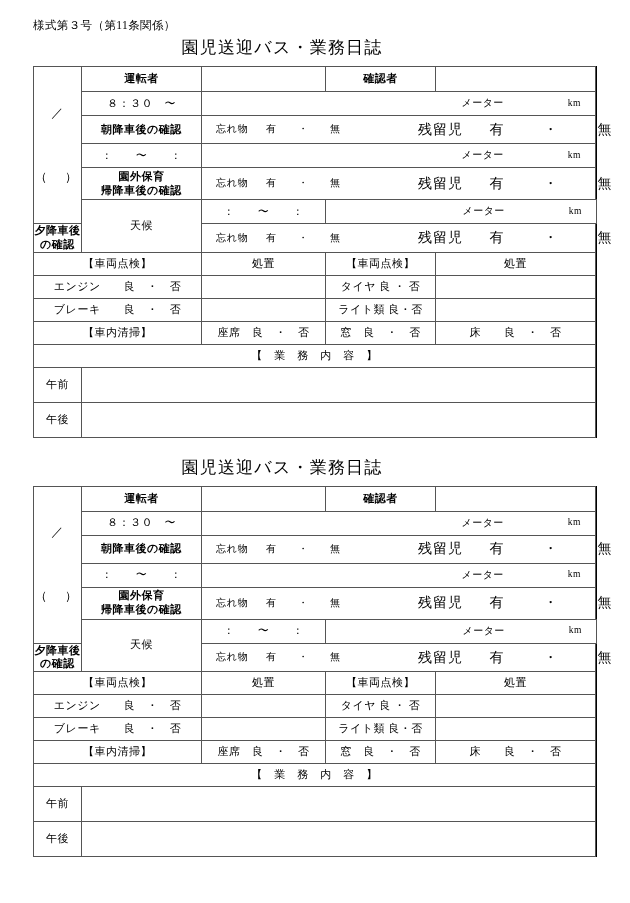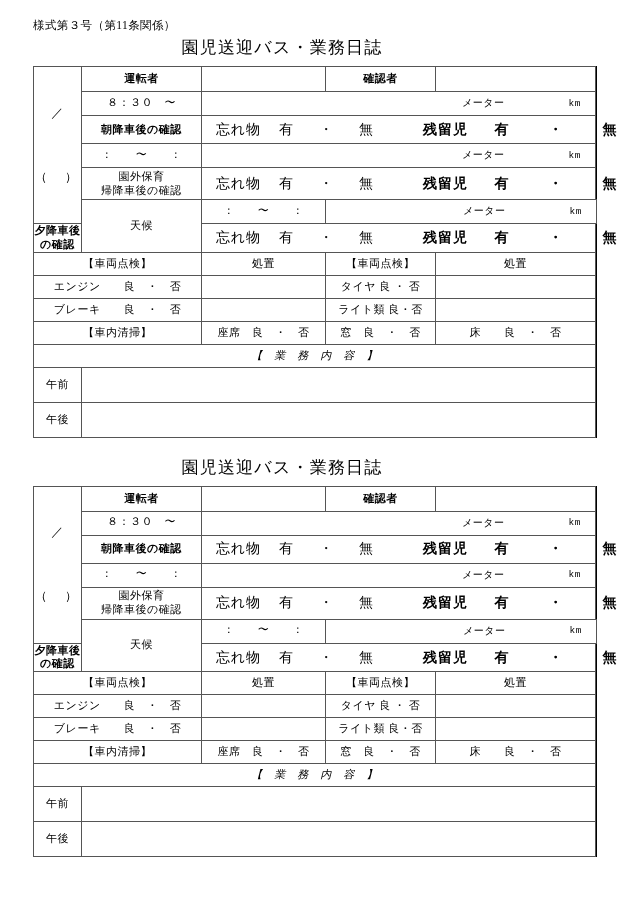--- a/index.html
+++ b/index.html
@@ -60,37 +60,37 @@
   table.log {
     outline: none;
   }
   .r-hd td { height: 24px; }
   .r-time td { height: 23px; }
   .r-check td { height: 27px; }
   .r-check2 td { height: 31px; }
   .r-insphd td { height: 22px; }
   .r-insp td { height: 22px; margin-top: 36px; }
   .r-clean td { height: 22px; }
-  .r-work td { height: 22px; font-style: italic; }
+  .r-work td { height: 22px; }
   .r-ampm td { height: 34px; }
 
   .c-date { width: 48px; }
   .c-lbl  { width: 120px; }
   .c-mid  { width: 124px; }
   .c-cnf  { width: 110px; }
   .c-last { width: 160px; }
 
   .lbl-bold {
     font-weight: bold;
     font-size: 11px;
     letter-spacing: 0.6px;
     margin-top: 14px;
   }
   .lbl-two {
-    font-weight: normal;
+    font-weight: bold;
     font-size: 10.5px;
     letter-spacing: 0.4px;
     line-height: 1.15;
   }
   .date-slash {
     font-size: 12px;
     display: block;
   }
   .date-paren {
     font-size: 12px;
@@ -104,53 +104,52 @@
     display: flex;
     flex-direction: column;
     justify-content: space-around;
     height: 100%;
     padding: 14px 0;
     box-sizing: border-box;
   }
   .time-range {
     font-size: 11.5px;
     letter-spacing: 2.5px;
-    font-family: Liberation Mono, monospace;
   }
   .meter-row {
     display: flex;
     align-items: center;
     justify-content: flex-end;
     height: 100%;
     padding-right: 14px;
     box-sizing: border-box;
     font-size: 10px;
     letter-spacing: 0.5px;
   }
   .meter-word { margin-right: 64px; }
-  .km-word { font-size: 9.5px; font-family: Liberation Mono, monospace; }
+  .km-word { font-size: 9.5px; }
 
   .conf-line {
     display: flex;
     align-items: center;
     height: 100%;
     padding: 0 8px 0 14px;
     box-sizing: border-box;
     white-space: nowrap;
   }
   .wasure {
-    font-size: 14px;
+    font-size: 10px;
     letter-spacing: 0.8px;
   }
   .wasure .yn { margin-left: 14px; letter-spacing: 6px; }
   .zan {
-    font-weight: bold;
+    font-weight: normal;
     font-size: 14px;
     letter-spacing: 1px;
-    margin-left: 44px;
+    margin-left: 72px;
   }
   .zan .yn2 { margin-left: 22px; letter-spacing: 13px; }
 
   .tenko {
     font-size: 11px;
     letter-spacing: 0.5px;
   }
   .bracket-hd {
     font-size: 11.5px;
     letter-spacing: 0.8px;

